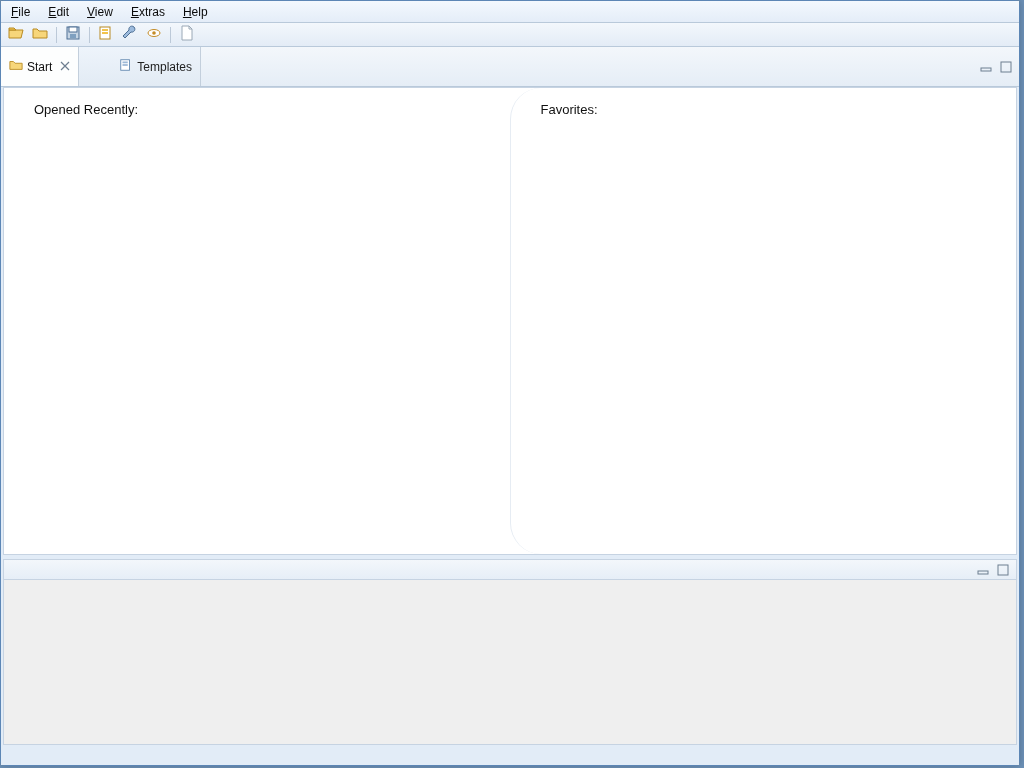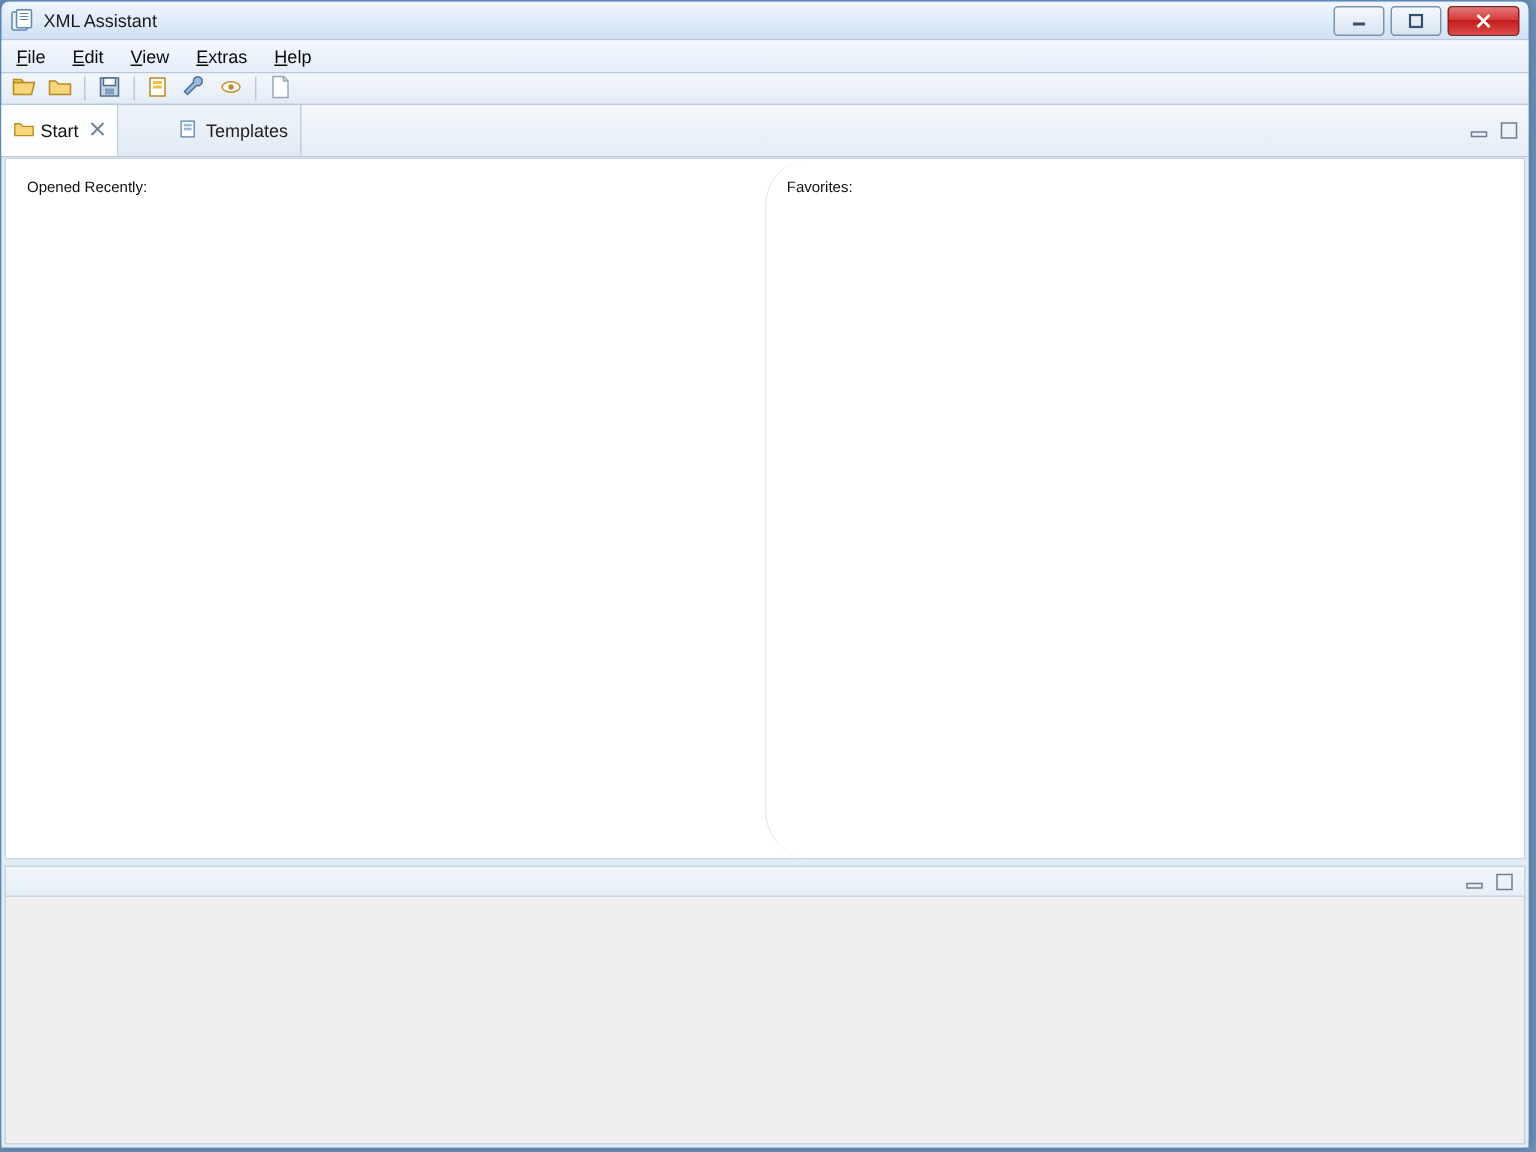--- a/index.html
+++ b/index.html
@@ -152,22 +152,22 @@
   .col {
     flex: 1;
     position: relative;
   }
   .col + .col {
     border-left: 1px solid #e6ecf3;
     border-radius: 31px;
   }
   .col-header {
     position: absolute;
-    top: 14px; left: 14px;
-    font-size: 10px;
+    top: 14px; left: 30px;
+    font-size: 13px;
     color: #111;
   }
   .splitter-h {
     height: 4px;
     background: #e2ecf7;
     cursor: row-resize;
   }
   
   .bottom-panel {
     height: 186px;
@@ -189,48 +189,20 @@
   .bottom-body {
     flex: 1;
     background: #efefef;
   }
 </style>
 </head>
 <body>
 
 <div class="window">
 
-  <div class="titlebar">
-    <span class="app-icon">
-      <svg width="16" height="16" viewBox="0 0 16 16">
-        <rect x="1" y="2" width="10" height="12" rx="1" fill="#eef5fb" stroke="#5f86af"></rect>
-        <rect x="4" y="0.5" width="10" height="12" rx="1" fill="#ffffff" stroke="#5f86af"></rect>
-        <path d="M6 3 L12 3 M6 5 L12 5 M6 7 L12 7" stroke="#6a88a9" stroke-width="0.8"></path>
-      </svg>
-    </span>
-    <span class="title-text">XML Assistant</span>
-    <div class="spacer"></div>
-    <div class="win-btns">
-      <div class="win-btn">
-        <svg width="10" height="10">
-            <line x1="1" y1="7" x2="9" y2="7" stroke="#34506e" stroke-width="2"></line>
-          </svg>
-      </div>
-      <div class="win-btn">
-        <svg width="10" height="10">
-            <rect x="1" y="1" width="8" height="8" fill="none" stroke="#34506e" stroke-width="1.5"></rect>
-          </svg>
-      </div>
-      <div class="win-btn close">
-        <svg width="12" height="10">
-            <path d="M2 1 L10 9 M10 1 L2 9" stroke="#fff" stroke-width="1.8"></path>
-          </svg>
-      </div>
-    </div>
-  </div>
 
   <div class="menubar">
     <span class="menu-item"><span class="ul">F</span><span>ile</span></span>
     <span class="menu-item"><span class="ul">E</span><span>dit</span></span>
     <span class="menu-item"><span class="ul">V</span><span>iew</span></span>
     <span class="menu-item"><span class="ul">E</span><span>xtras</span></span>
     <span class="menu-item"><span class="ul">H</span><span>elp</span></span>
   </div>
 
   <div class="toolbar">

